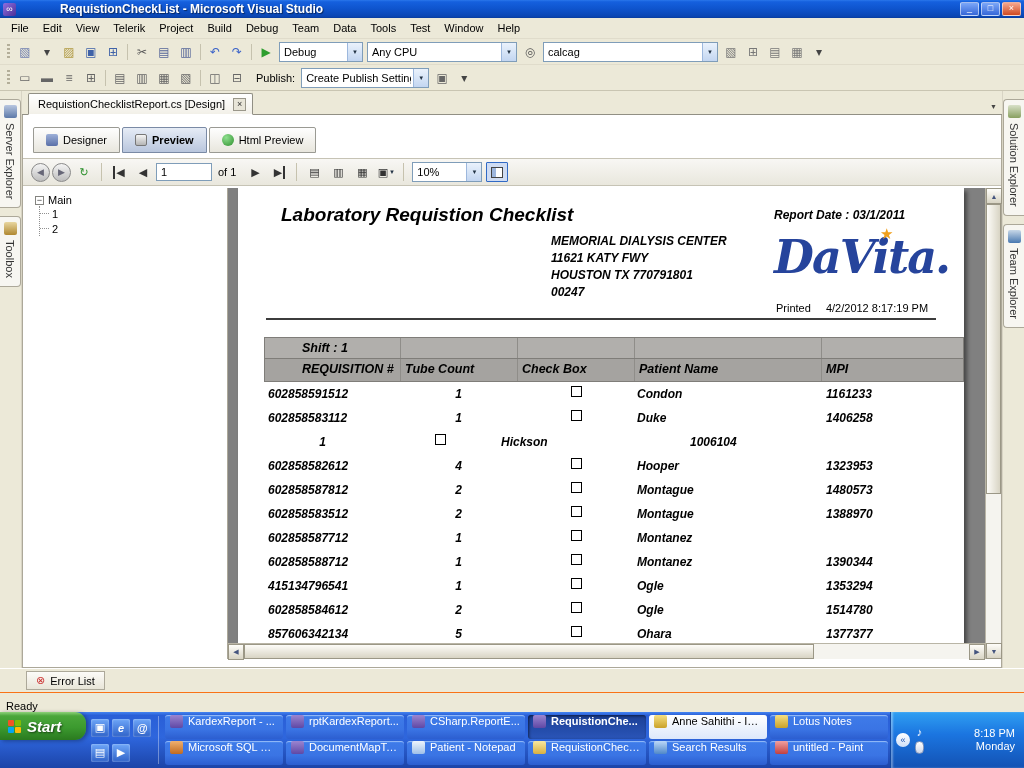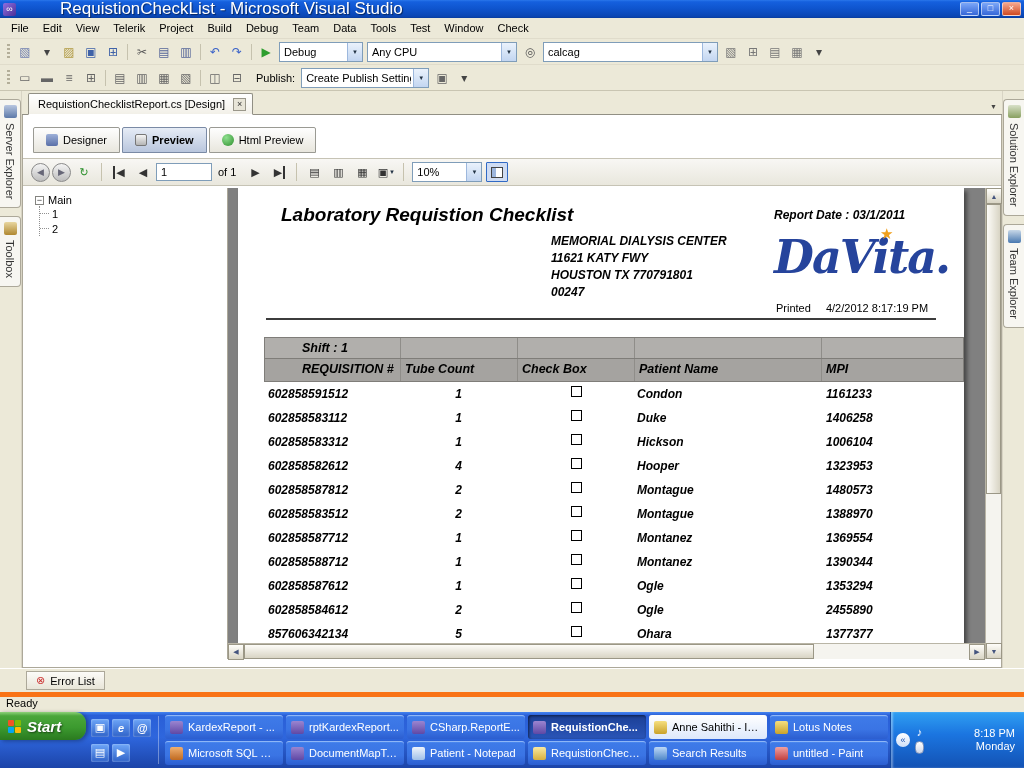--- a/index.html
+++ b/index.html
@@ -5,21 +5,21 @@
   * { margin:0; padding:0; box-sizing:border-box; font-family:"Liberation Sans","DejaVu Sans",sans-serif; }
   html,body { width:1024px; height:768px; overflow:hidden; }
   body { position:relative; background:#ece9d8; font-size:11px; color:#000; }
 
   
   .titlebar { position:absolute; left:0; top:0; right:0; height:18px;
     background:linear-gradient(180deg,#2a77eb 0%,#1560de 10%,#0f55cf 45%,#0a46b4 90%,#083c9e 100%);
     display:flex; align-items:center; padding:0 3px; color:#fff; }
   .app-icon { width:13px; height:13px; margin-right:4px; border-radius:2px;
     background:linear-gradient(135deg,#8f6fe0,#4a2f96); color:#fff; font-size:9px; line-height:13px; text-align:center; }
-  .title-text { font-weight:normal; font-size:17px; text-shadow:1px 1px 1px rgba(0,0,0,.5);padding-left:40px; }
+  .title-text { font-weight:bold; font-size:12px; text-shadow:1px 1px 1px rgba(0,0,0,.5);padding-left:40px; }
   .winbtns { margin-left:auto; display:flex; gap:2px; }
   .winbtn { width:19px; height:14px; border-radius:2px; border:1px solid rgba(255,255,255,.55);
     background:linear-gradient(#7ca7f8,#3667d8); color:#fff; font-size:9px; line-height:11px; text-align:center; }
   .winbtn.close { background:linear-gradient(#f5a78f,#cf4a22); }
 
   
   .menubar { position:absolute; left:0; top:18px; right:0; height:21px; background:#ece9d8;
     display:flex; align-items:center; padding-left:4px; border-bottom:1px solid #e0dccb; }
   .menu-item { padding:3px 7px; }
   .toolbar { position:absolute; left:0; right:0; background:#ece9d8; display:flex; align-items:center; padding-left:3px; }
@@ -145,42 +145,42 @@
   .sb-track { flex:1; }
   .vscroll .sb-btn.bottom { margin-top:auto; }
 
   
   .errorbar { position:absolute; left:0; right:0; top:668px; height:24px; background:#ece9d8;
     border-top:1px solid #fff; display:flex; align-items:center; padding-left:26px; }
   .errorbtn { display:flex; align-items:center; gap:5px; height:19px; padding:0 9px;
     border:1px solid #aca899; background:linear-gradient(#fcfbf8,#e8e5d8); }
   .erricon { color:#c33; font-size:11px; }
   .statusbar { position:absolute; left:0; right:0; top:692px; height:20px; background:#ece9d8;
-    border-top:5px solid #f97316; display:flex; align-items:flex-start; padding-left:6px; }
+    border-top:1px solid #f97316; display:flex; align-items:flex-end; padding-left:6px; }
 
   
   .taskbar { position:absolute; left:0; right:0; top:712px; height:56px; display:flex;
     background:linear-gradient(180deg,#4484f0 0%,#2a5fd7 6%,#2e66dd 45%,#1c44a8 100%); }
   .start-col { display:flex; flex-direction:column; }
   .start { width:86px; height:28px; border-radius:0 11px 11px 0; padding-left:8px;
     background:linear-gradient(180deg,#8ed17a 0%,#4aa63a 14%,#3c9a2f 55%,#2a7a1f 100%);
     display:flex; align-items:center; gap:6px; color:#fff; font-weight:bold; font-style:italic; font-size:15px;
     text-shadow:1px 1px 2px rgba(0,0,0,.55); box-shadow:2px 1px 4px rgba(0,0,0,.35); }
   .flag { display:grid; grid-template-columns:6px 6px; grid-template-rows:6px 6px; gap:1px; }
   .flag i { display:block; border-radius:1px; }
   .flag .f1{background:#f35325;} .flag .f2{background:#81bc06;} .flag .f3{background:#05a6f0;} .flag .f4{background:#ffba08;}
   .qlcol { display:flex; flex-direction:column; justify-content:space-around; padding:3px 5px; }
   .qlrow { display:flex; gap:3px; }
   .qlicon { width:18px; height:18px; border-radius:2px; color:#fff; font-size:11px; font-weight:bold; font-style:italic;
     background:linear-gradient(#6ea6f8,#2f62c8); box-shadow:inset 0 0 2px rgba(255,255,255,.6);
     display:flex; align-items:center; justify-content:center; }
   .qldiv { width:1px; background:rgba(255,255,255,.35); margin:4px 2px; }
   .taskrows { flex:1; display:flex; flex-direction:column; gap:2px; padding:3px 4px; min-width:0; }
   .taskrow { flex:1; display:flex; gap:3px; }
-  .task { width:118px; flex:none; display:flex; align-items:center; gap:5px; padding:0 5px; border-radius:3px;
+  .task { width:118px; flex:none; display:flex; gap:5px; padding:0 5px; border-radius:3px;
     color:#fff; white-space:nowrap; overflow:hidden;
     background:linear-gradient(180deg,#5795f5 0%,#3e7ae8 10%,#3a74e4 60%,#2c5ed0 100%);
     box-shadow:inset 0 1px 0 rgba(255,255,255,.35); }
   .task[data-state="active"] { background:linear-gradient(180deg,#1b3f96,#2a55b8); box-shadow:inset 1px 1px 3px rgba(0,0,0,.55); font-weight:bold; }
   .task[data-state="highlight"] { background:linear-gradient(180deg,#ffffff,#dde8fb); color:#000; }
   .ticon { width:13px; height:13px; border-radius:2px; flex:none; background:#9aa; }
   .task[data-app="vs"] .ticon { background:linear-gradient(#9b85d0,#5f48a5); }
   .task[data-app="lotus"] .ticon { background:linear-gradient(#f5df80,#caa22a); }
   .task[data-app="sql"] .ticon { background:linear-gradient(#f0b070,#c06a20); }
   .task[data-app="notepad"] .ticon { background:linear-gradient(#eef4fc,#9fc0e8); }
@@ -217,21 +217,21 @@
     <div class="menu-item" data-name="menu-item">View</div>
     <div class="menu-item" data-name="menu-item">Telerik</div>
     <div class="menu-item" data-name="menu-item">Project</div>
     <div class="menu-item" data-name="menu-item">Build</div>
     <div class="menu-item" data-name="menu-item">Debug</div>
     <div class="menu-item" data-name="menu-item">Team</div>
     <div class="menu-item" data-name="menu-item">Data</div>
     <div class="menu-item" data-name="menu-item">Tools</div>
     <div class="menu-item" data-name="menu-item">Test</div>
     <div class="menu-item" data-name="menu-item">Window</div>
-    <div class="menu-item" data-name="menu-item">Check</div>
+    <div class="menu-item" data-name="menu-item">Help</div>
   </div>
 
 <div class="toolbar t1" data-name="standard-toolbar">
   <div class="grip" data-name="toolbar-grip"></div>
   <span class="tbwrap">
 
   <span class="tb" data-name="new-project-icon">
         <span class="g" data-name="toolbar-icon-glyph" style="color: rgb(111, 127, 176);">▧</span>
       </span>
       <span class="tb" data-name="new-item-dropdown-icon">
@@ -540,21 +540,20 @@
                 <div class="drow" data-name="report-row">
                 <div class="c rc1" data-name="requisition-number">602858583112</div>
                 <div class="c rc2" data-name="tube-count">1</div>
                 <div class="c rc3" data-name="checkbox-cell">
                     <div class="cbx" data-name="checkbox"></div>
                   </div>
                 <div class="c rc4" data-name="patient-name">Duke</div>
                 <div class="c rc5" data-name="mpi-number">1406258</div>
               </div>
                 <div class="drow" data-name="report-row">
-                <div class="c rc1" data-name="requisition-number">602858583312</div>
                 <div class="c rc2" data-name="tube-count">1</div>
                 <div class="c rc3" data-name="checkbox-cell">
                     <div class="cbx" data-name="checkbox"></div>
                   </div>
                 <div class="c rc4" data-name="patient-name">Hickson</div>
                 <div class="c rc5" data-name="mpi-number">1006104</div>
               </div>
                 <div class="drow" data-name="report-row">
                 <div class="c rc1" data-name="requisition-number">602858582612</div>
                 <div class="c rc2" data-name="tube-count">4</div>
@@ -582,48 +581,47 @@
                 <div class="c rc4" data-name="patient-name">Montague</div>
                 <div class="c rc5" data-name="mpi-number">1388970</div>
               </div>
                 <div class="drow" data-name="report-row">
                 <div class="c rc1" data-name="requisition-number">602858587712</div>
                 <div class="c rc2" data-name="tube-count">1</div>
                 <div class="c rc3" data-name="checkbox-cell">
                     <div class="cbx" data-name="checkbox"></div>
                   </div>
                 <div class="c rc4" data-name="patient-name">Montanez</div>
-                <div class="c rc5" data-name="mpi-number">1369554</div>
               </div>
                 <div class="drow" data-name="report-row">
                 <div class="c rc1" data-name="requisition-number">602858588712</div>
                 <div class="c rc2" data-name="tube-count">1</div>
                 <div class="c rc3" data-name="checkbox-cell">
                     <div class="cbx" data-name="checkbox"></div>
                   </div>
                 <div class="c rc4" data-name="patient-name">Montanez</div>
                 <div class="c rc5" data-name="mpi-number">1390344</div>
               </div>
                 <div class="drow" data-name="report-row">
-                <div class="c rc1" data-name="requisition-number">602858587612</div>
+                <div class="c rc1" data-name="requisition-number">415134796541</div>
                 <div class="c rc2" data-name="tube-count">1</div>
                 <div class="c rc3" data-name="checkbox-cell">
                     <div class="cbx" data-name="checkbox"></div>
                   </div>
                 <div class="c rc4" data-name="patient-name">Ogle</div>
                 <div class="c rc5" data-name="mpi-number">1353294</div>
               </div>
                 <div class="drow" data-name="report-row">
                 <div class="c rc1" data-name="requisition-number">602858584612</div>
                 <div class="c rc2" data-name="tube-count">2</div>
                 <div class="c rc3" data-name="checkbox-cell">
                     <div class="cbx" data-name="checkbox"></div>
                   </div>
                 <div class="c rc4" data-name="patient-name">Ogle</div>
-                <div class="c rc5" data-name="mpi-number">2455890</div>
+                <div class="c rc5" data-name="mpi-number">1514780</div>
               </div>
                 <div class="drow" data-name="report-row">
                 <div class="c rc1" data-name="requisition-number">857606342134</div>
                 <div class="c rc2" data-name="tube-count">5</div>
                 <div class="c rc3" data-name="checkbox-cell">
                     <div class="cbx" data-name="checkbox"></div>
                   </div>
                 <div class="c rc4" data-name="patient-name">Ohara</div>
                 <div class="c rc5" data-name="mpi-number">1377377</div>
               </div>

